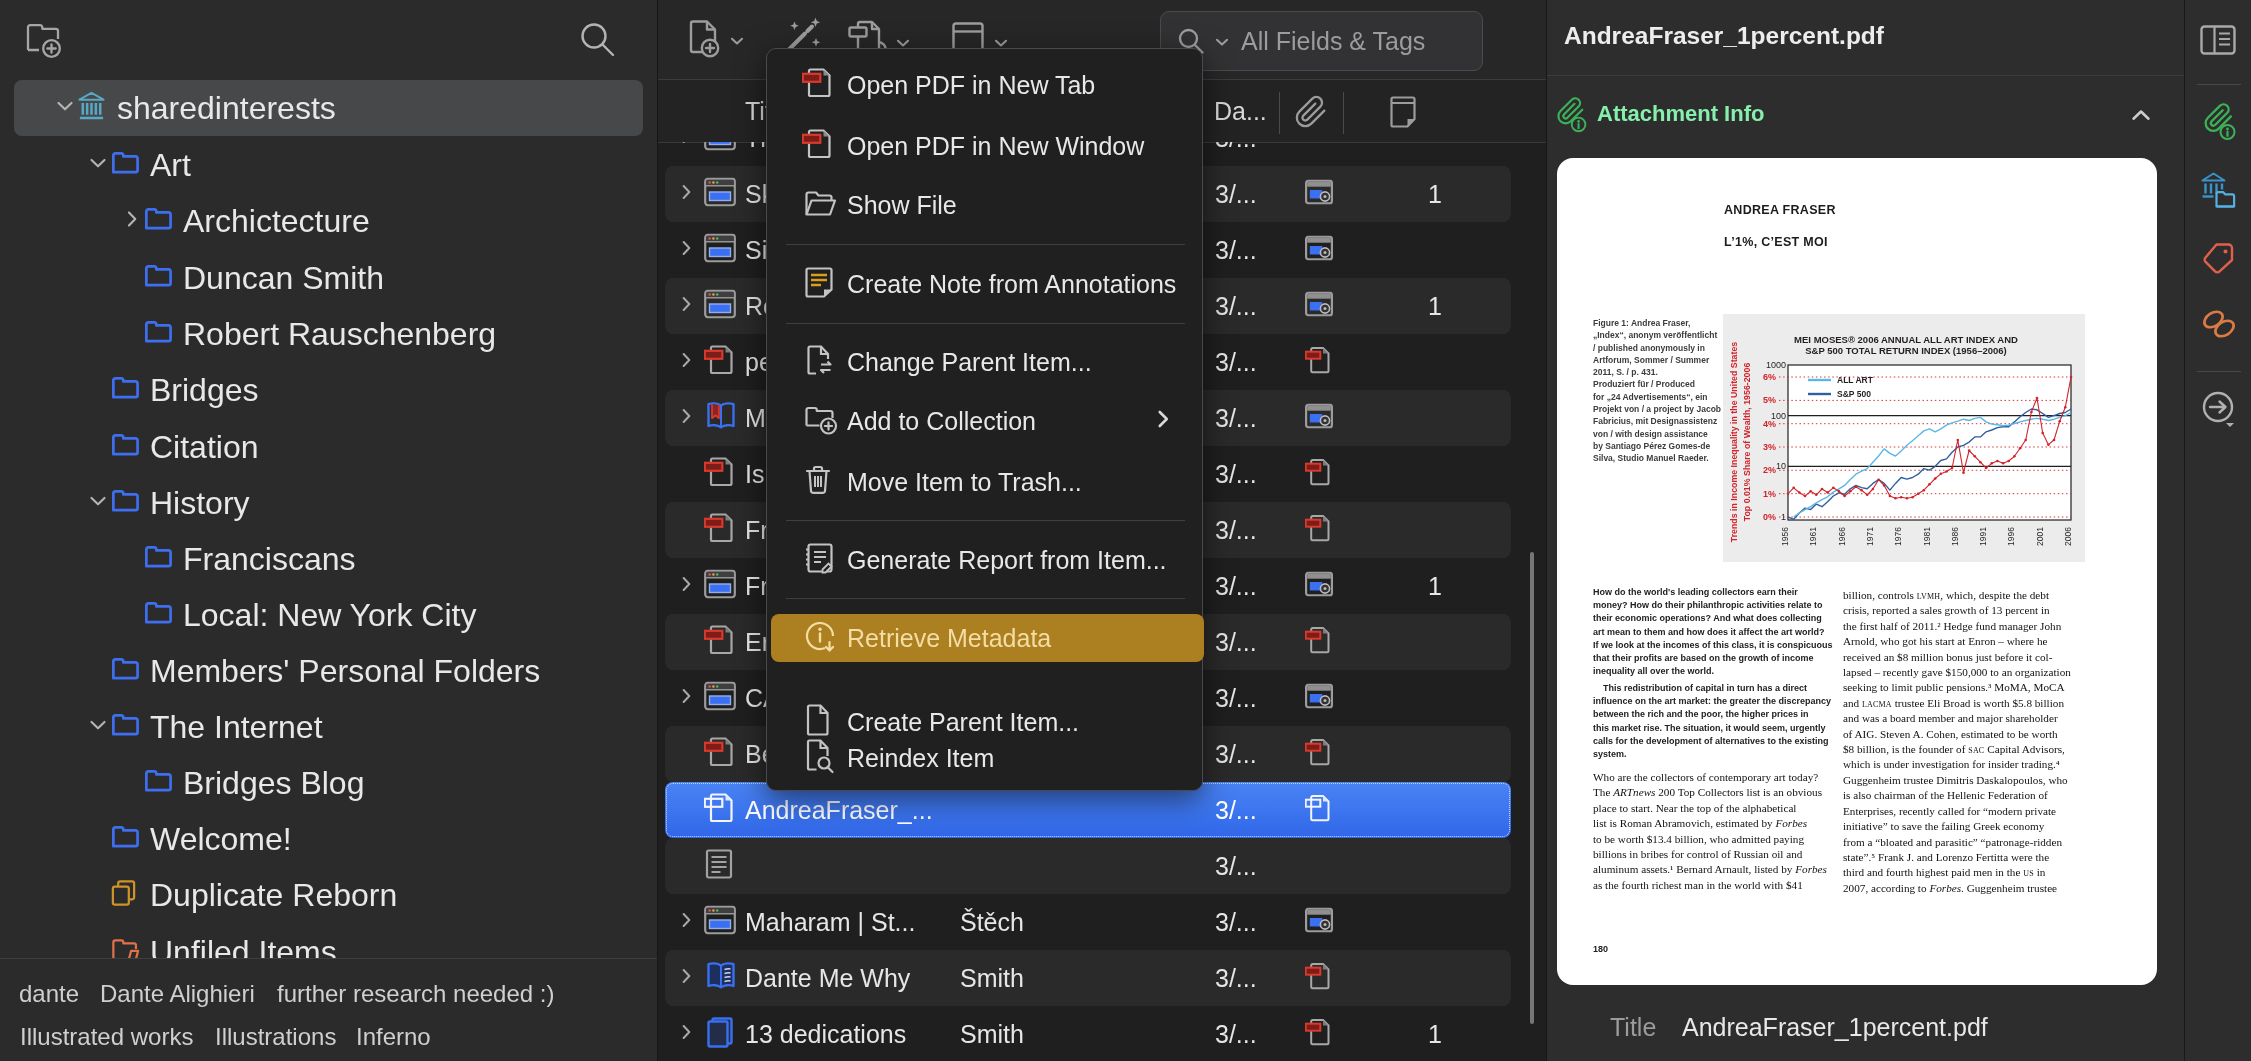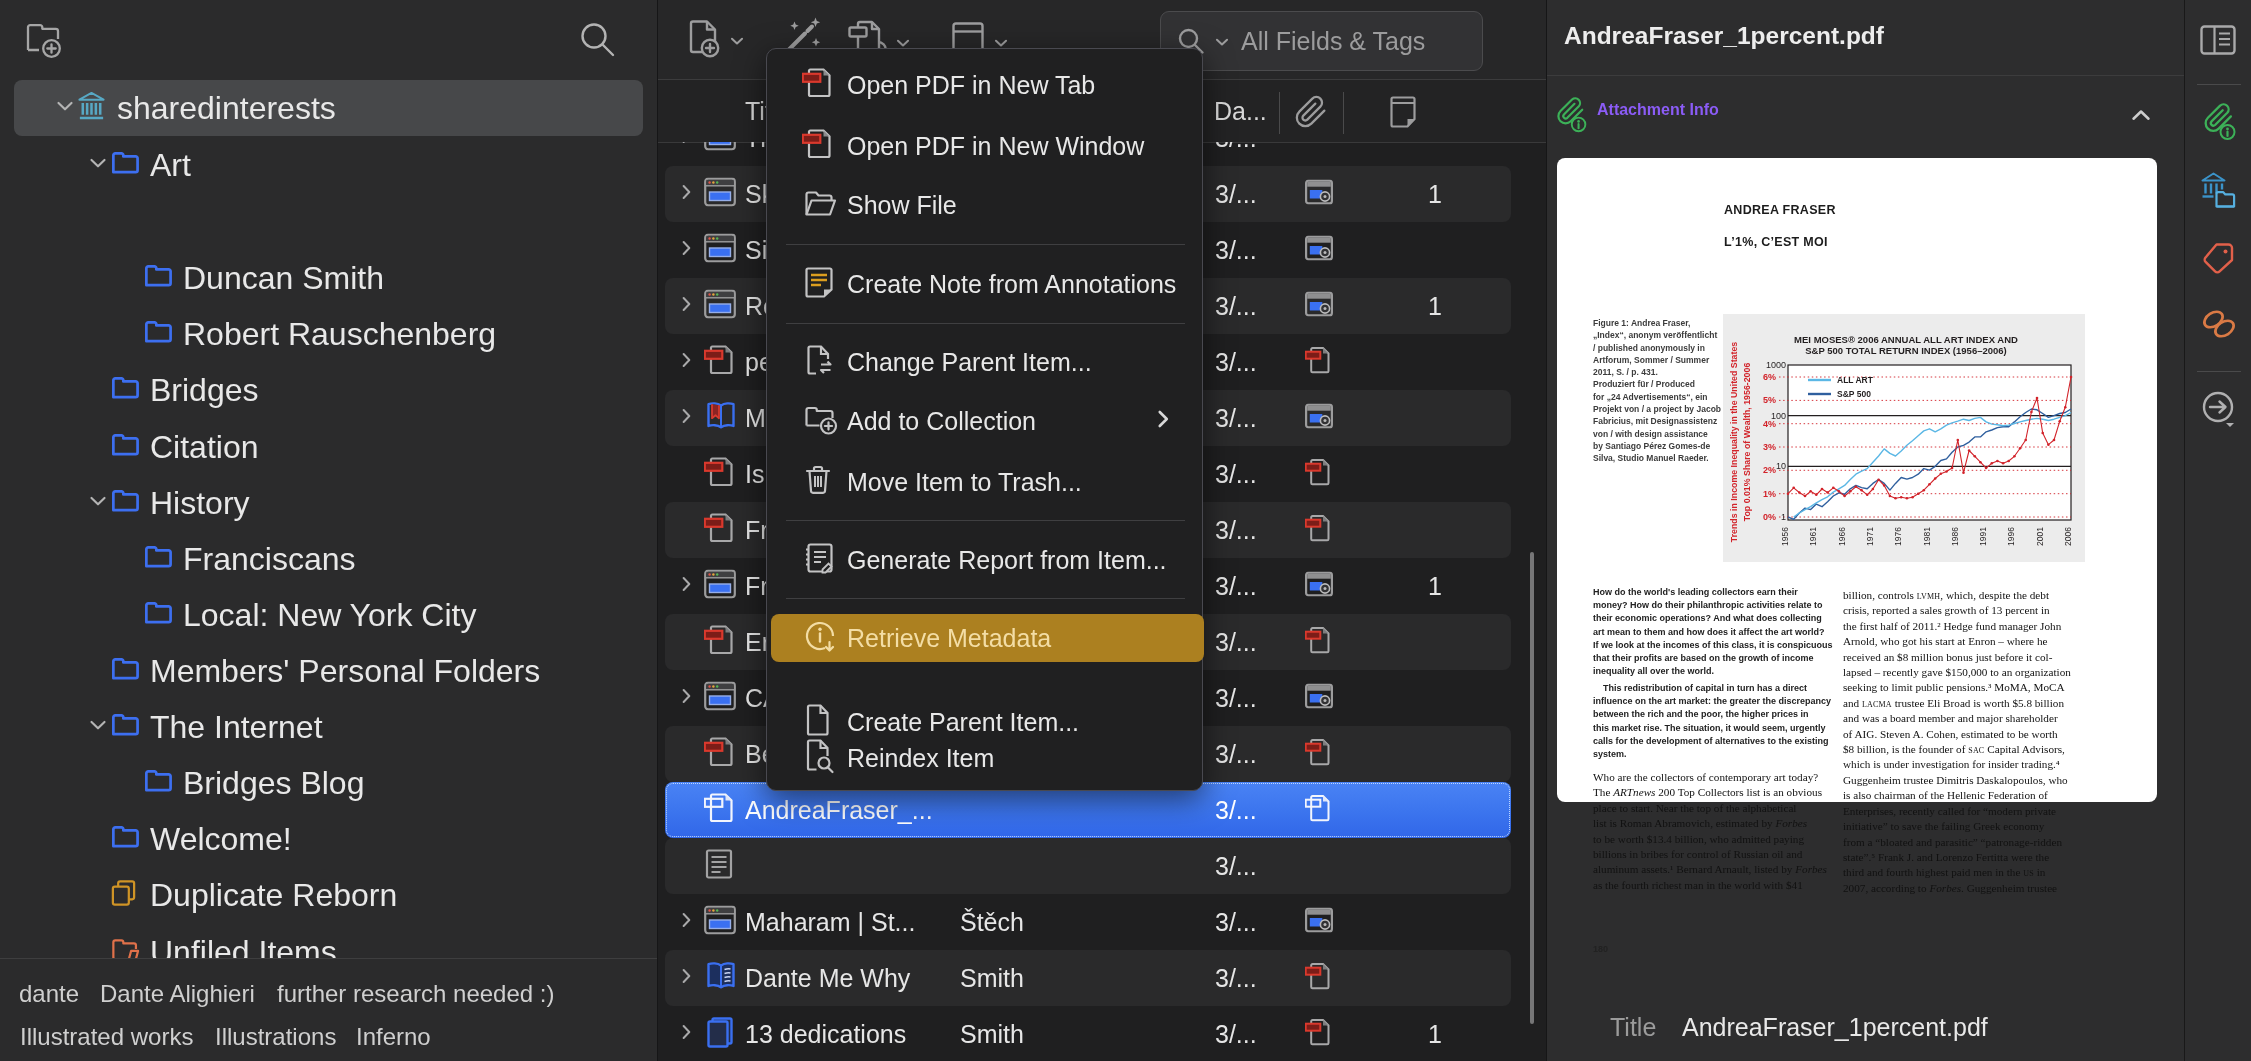--- a/index.html
+++ b/index.html
@@ -46,22 +46,22 @@
 
 #menu{position:absolute;left:766px;top:48px;width:437px;height:743px;background:#202021;border:1px solid #494950;border-radius:10px;box-shadow:0 8px 30px rgba(0,0,0,.55);}
 .mi{position:absolute;left:0;width:437px;height:60px;}
 .mi .mt{position:absolute;left:80px;top:50%;transform:translateY(-50%);font-size:25px;color:#e8e8e8;white-space:nowrap;}
 .mi .mic{position:absolute;left:35px;top:50%;transform:translateY(-50%);}
 .msep{position:absolute;left:19px;width:399px;height:1px;background:#3f3f41;}
 #mhl{position:absolute;left:4px;top:565px;width:433px;height:48px;background:#ac8020;border-radius:8px;}
 
 #rtitle{position:absolute;left:1564px;top:22px;font-size:24.5px;font-weight:bold;color:#ededed;white-space:nowrap;}
 .rline{position:absolute;left:1547px;top:75px;width:637px;height:1px;background:#3c3c3d;}
-#ainfo{position:absolute;left:1597px;top:101px;font-size:16px;font-weight:bold;color:#8b5cf6;white-space:nowrap;}
-#card{position:absolute;left:1557px;top:158px;width:600px;height:644px;background:#ffffff;border-radius:8px;color:#111;}
+#ainfo{position:absolute;left:1597px;top:101px;font-size:22px;font-weight:bold;color:#86efac;white-space:nowrap;}
+#card{position:absolute;left:1557px;top:158px;width:600px;height:827px;background:#ffffff;border-radius:16px;color:#111;}
 #rtrow{position:absolute;left:1610px;top:1013px;font-size:25px;color:#9b9b9b;}
 #rtval{position:absolute;left:1682px;top:1013px;font-size:25px;color:#e8e8e8;}
 .sc{font-variant:small-caps;font-size:10.8px;letter-spacing:.2px}
 </style></head>
 <body>
 <div id="lp">
     <span class="abs" style="left:22px;top:18px"><svg width="42" height="42" viewBox="0 0 42 42">
         <g fill="none" stroke="#a6a6a6" stroke-width="2.3" stroke-linejoin="round">
           <path d="M6 32h11 M36 21v-8a2.2 2.2 0 0 0-2.2-2.2H20.3V9.3a2.2 2.2 0 0 0-2.2-2.2H8.2A2.2 2.2 0 0 0 6 9.3V32"></path>
           <circle cx="29.5" cy="30.5" r="8.3"></circle>
@@ -90,20 +90,29 @@
         <span class="lbl" style="left:117px">sharedinterests</span>
       </div>
 <div class="trow" style="top:137px">
         <span class="chev" style="left:85px"><svg width="26" height="26" viewBox="0 0 24 24">
             <path d="M6 9.2l6 5.8 6-5.8" fill="none" stroke="#b4b4b4" stroke-width="2" stroke-linecap="round" stroke-linejoin="round"></path>
           </svg></span>
         <span class="ticon" style="left:109px"><svg width="31" height="31" viewBox="0 0 32 32">
             <path d="M4.5 25.5h23a2 2 0 0 0 2-2V11.2a2 2 0 0 0-2-2H14.8V8a2 2 0 0 0-2-2H6.5a2 2 0 0 0-2 2z" fill="none" stroke="#3d6ff0" stroke-width="2.8" stroke-linejoin="round"></path>
           </svg></span>
         <span class="lbl" style="left:150px">Art</span>
+      </div>
+<div class="trow" style="top:193px">
+        <span class="chev" style="left:119px"><svg width="26" height="26" viewBox="0 0 24 24">
+            <path d="M9.2 6l5.8 6-5.8 6" fill="none" stroke="#b4b4b4" stroke-width="2" stroke-linecap="round" stroke-linejoin="round"></path>
+          </svg></span>
+        <span class="ticon" style="left:142px"><svg width="31" height="31" viewBox="0 0 32 32">
+            <path d="M4.5 25.5h23a2 2 0 0 0 2-2V11.2a2 2 0 0 0-2-2H14.8V8a2 2 0 0 0-2-2H6.5a2 2 0 0 0-2 2z" fill="none" stroke="#3d6ff0" stroke-width="2.8" stroke-linejoin="round"></path>
+          </svg></span>
+        <span class="lbl" style="left:183px">Archictecture</span>
       </div>
 <div class="trow" style="top:250px">
         <span class="ticon" style="left:142px"><svg width="31" height="31" viewBox="0 0 32 32">
             <path d="M4.5 25.5h23a2 2 0 0 0 2-2V11.2a2 2 0 0 0-2-2H14.8V8a2 2 0 0 0-2-2H6.5a2 2 0 0 0-2 2z" fill="none" stroke="#3d6ff0" stroke-width="2.8" stroke-linejoin="round"></path>
           </svg></span>
         <span class="lbl" style="left:183px">Duncan Smith</span>
       </div>
 <div class="trow" style="top:306px">
         <span class="ticon" style="left:142px"><svg width="31" height="31" viewBox="0 0 32 32">
             <path d="M4.5 25.5h23a2 2 0 0 0 2-2V11.2a2 2 0 0 0-2-2H14.8V8a2 2 0 0 0-2-2H6.5a2 2 0 0 0-2 2z" fill="none" stroke="#3d6ff0" stroke-width="2.8" stroke-linejoin="round"></path>

